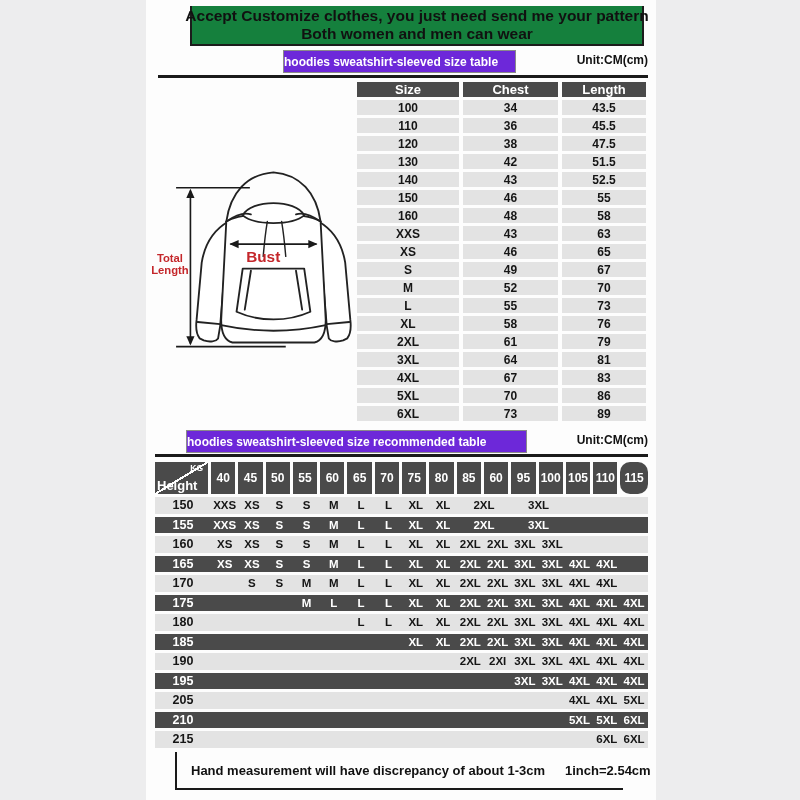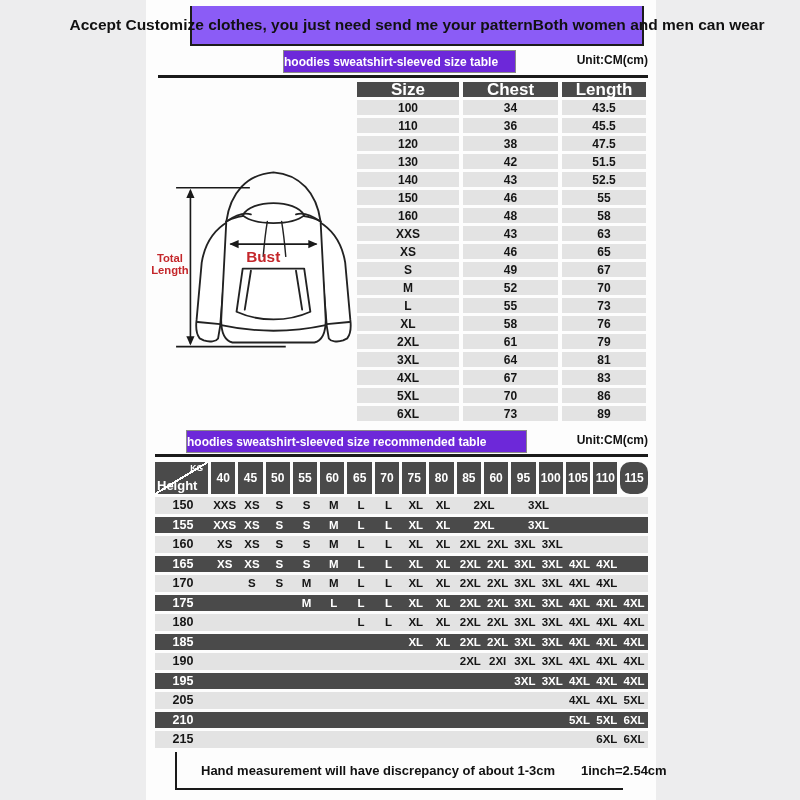--- a/index.html
+++ b/index.html
@@ -3,52 +3,52 @@
 <meta charset="utf-8">
 <style>
   html,body{margin:0;padding:0;}
   body{width:800px;height:800px;background:#ededee;font-family:"Liberation Sans",sans-serif;-webkit-font-smoothing:antialiased;}
   .stage{position:relative;width:800px;height:800px;overflow:hidden;}
   .content-bg{position:absolute;left:146px;top:0;width:510px;height:800px;background:#fdfdfd;}
   .abs{position:absolute;}
 
   
   .hdr{left:190px;top:6px;width:450px;height:38px;border-left:2px solid #1c1c1c;border-right:2px solid #1c1c1c;border-bottom:2px solid #1c1c1c;
-       display:flex;flex-direction:row;justify-content:center;align-items:center;background:#8b5cf6;}
+       display:flex;flex-direction:column;justify-content:center;align-items:center;background:#15803d;}
   .hdr div{font-size:15.5px;font-weight:bold;color:#111;line-height:18px;white-space:nowrap;}
 
   
   .tbar{height:21px;background:#6d28d9;border:1px solid #8a8a8a;display:flex;align-items:center;justify-content:flex-start;
         color:#fff;font-weight:bold;font-size:12px;white-space:nowrap;}
   .unit{width:110px;text-align:right;font-size:12px;font-weight:bold;color:#111;white-space:nowrap;}
   .hline{height:3px;background:#1a1a1a;}
 
   
   .size-table{left:357px;top:82px;display:grid;grid-template-columns:102px 95px 84px;column-gap:4px;row-gap:3px;}
-  .st-h{height:15px;background:#4a4a4a;color:#fff;font-weight:bold;font-size:17px;display:flex;align-items:center;justify-content:center;text-align:center;}
+  .st-h{height:15px;background:#4a4a4a;color:#fff;font-weight:bold;font-size:13px;display:flex;align-items:center;justify-content:center;text-align:center;}
   .st-c{height:15px;background:#e3e3e3;color:#151515;font-weight:bold;font-size:12px;display:flex;align-items:center;justify-content:center;}
 
   
   .matrix{left:155px;top:462px;width:493px;}
   .mx-grid{display:grid;grid-template-columns:56px repeat(16,27.3px);}
   .mx-head{margin-bottom:3px;}
   .mx-h{height:32px;background:#4a4a4a;color:#fff;font-weight:bold;font-size:12px;display:flex;align-items:center;justify-content:center;border-right:3px solid #fdfdfd;box-sizing:border-box;}
   .mx-h:last-child{border-right:none;border-radius:10px;}
   .mx-corner{position:relative;background:linear-gradient(to bottom right,rgba(0,0,0,0) calc(50% - 1px),#fdfdfd calc(50% - 1px),#fdfdfd calc(50% + 1px),rgba(0,0,0,0) calc(50% + 1px)),#4a4a4a;}
   .mx-corner .kg{position:absolute;top:1px;right:5px;font-size:8.5px;}
   .mx-corner .ht{position:absolute;bottom:1px;left:2px;font-size:13px;margin-top:23px;}
   .mx-row{height:16.5px;margin-bottom:3px;}
   .mx-row.light{background:#e3e3e3;color:#161616;}
   .mx-row.dark{background:#4a4a4a;color:#fff;}
   .mx-c{font-weight:bold;font-size:11.5px;line-height:16.5px;text-align:center;white-space:nowrap;overflow:visible;}
   .mx-label{font-size:12.5px;}
 
   
   .footer{left:175px;top:752px;width:448px;height:38px;border-left:2px solid #1a1a1a;border-bottom:2px solid #1a1a1a;
-          display:flex;align-items:center;padding-left:24px;gap:26px;box-sizing:border-box;}
+          display:flex;align-items:center;padding-left:14px;gap:20px;box-sizing:border-box;}
   .footer span{font-weight:bold;font-size:13px;color:#111;white-space:nowrap;}
 
   svg text{font-family:"Liberation Sans",sans-serif;}
 </style>
 </head>
 <body>
 
 <div class="stage">
   <div class="content-bg"></div>
 

